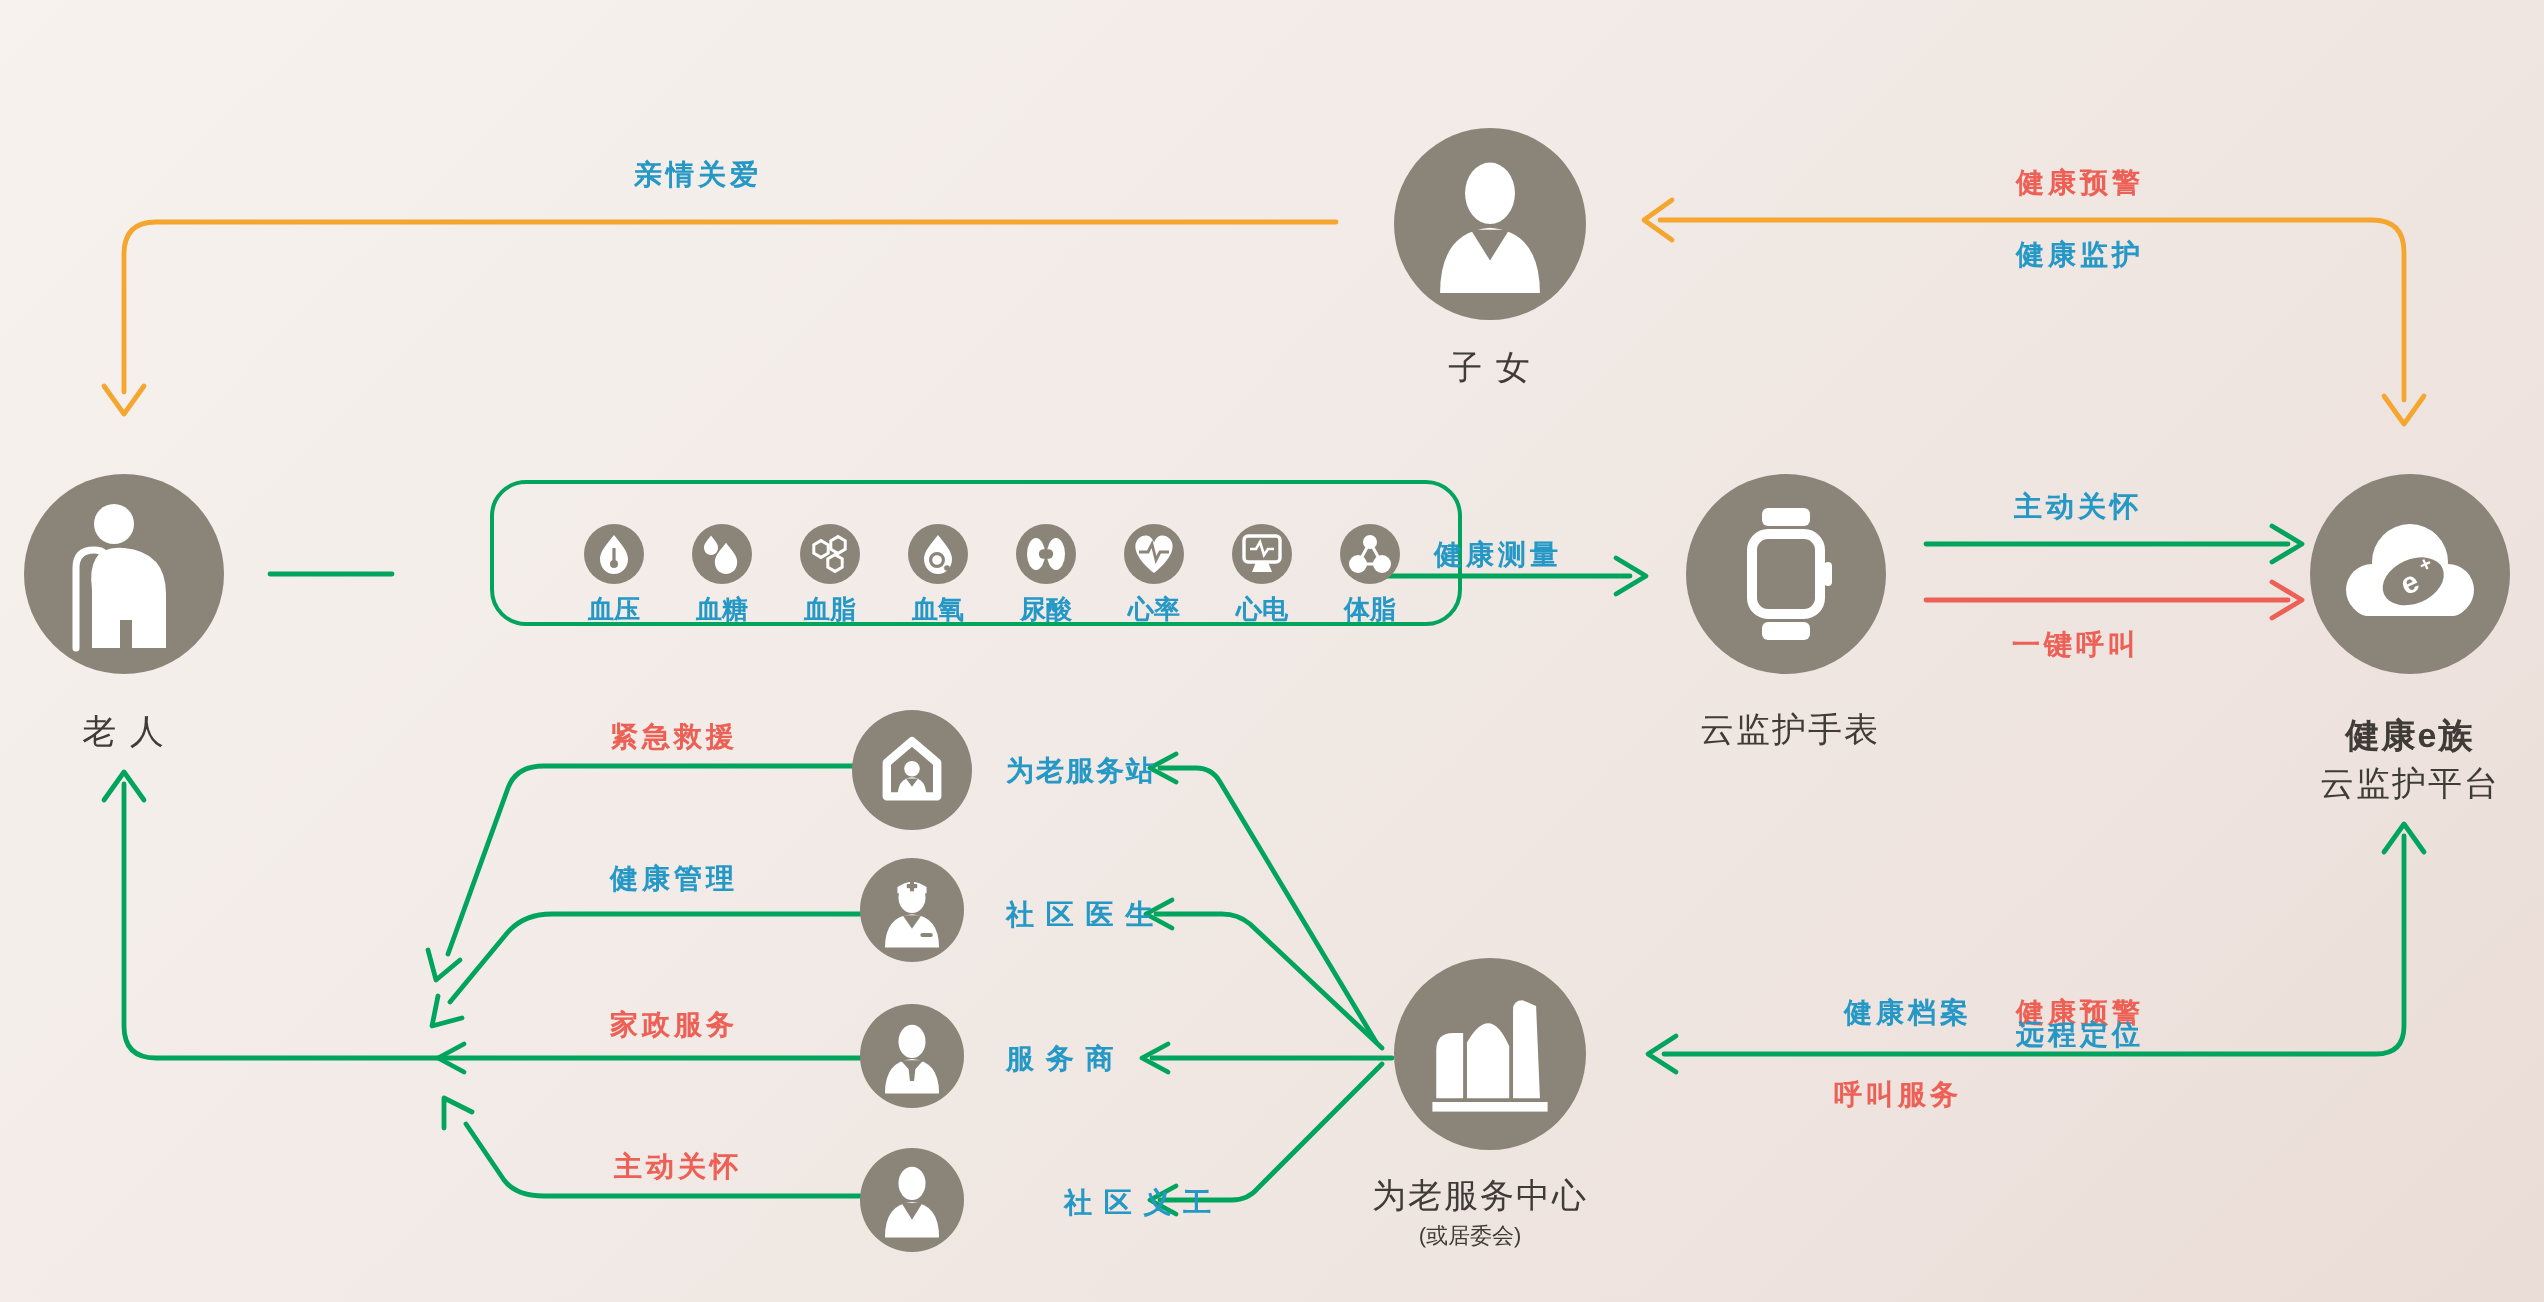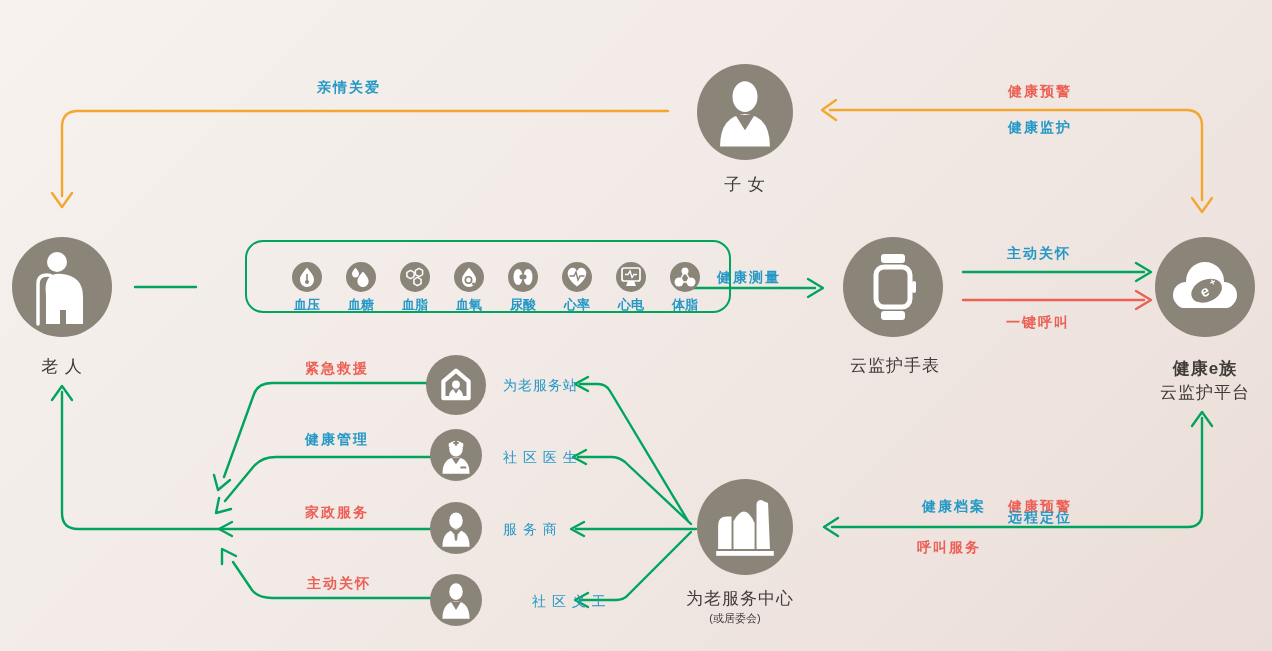--- a/index.html
+++ b/index.html
@@ -32,21 +32,21 @@
     position:absolute;left:197px;top:240px;width:486px;height:73px;z-index:2;
     border:2px solid #00a45d;border-radius:18px;box-sizing:border-box;
     display:flex;justify-content:space-between;align-items:flex-start;
     padding:20px 22px 0 38px;
     margin-left:48px;
   }
   .measure-item{display:flex;flex-direction:column;align-items:center;width:44px;}
   .measure-item .m-label{margin-top:4px;font-size:13px;font-weight:bold;color:#2598c6;white-space:nowrap;}
   .provider-label{
     position:absolute;z-index:3;transform:translate(0,-50%);
-    font-size:14px;font-weight:normal;color:#2598c6;white-space:nowrap;letter-spacing:1px;
+    font-size:14px;font-weight:bold;color:#2598c6;white-space:nowrap;letter-spacing:1px;
   }
 </style>
 </head>
 <body>
 
 <div class="canvas">
 
   <svg width="0" height="0" style="position:absolute" aria-hidden="true">
     <defs>
       <symbol id="sym-person" viewBox="-50 -50 100 100">

